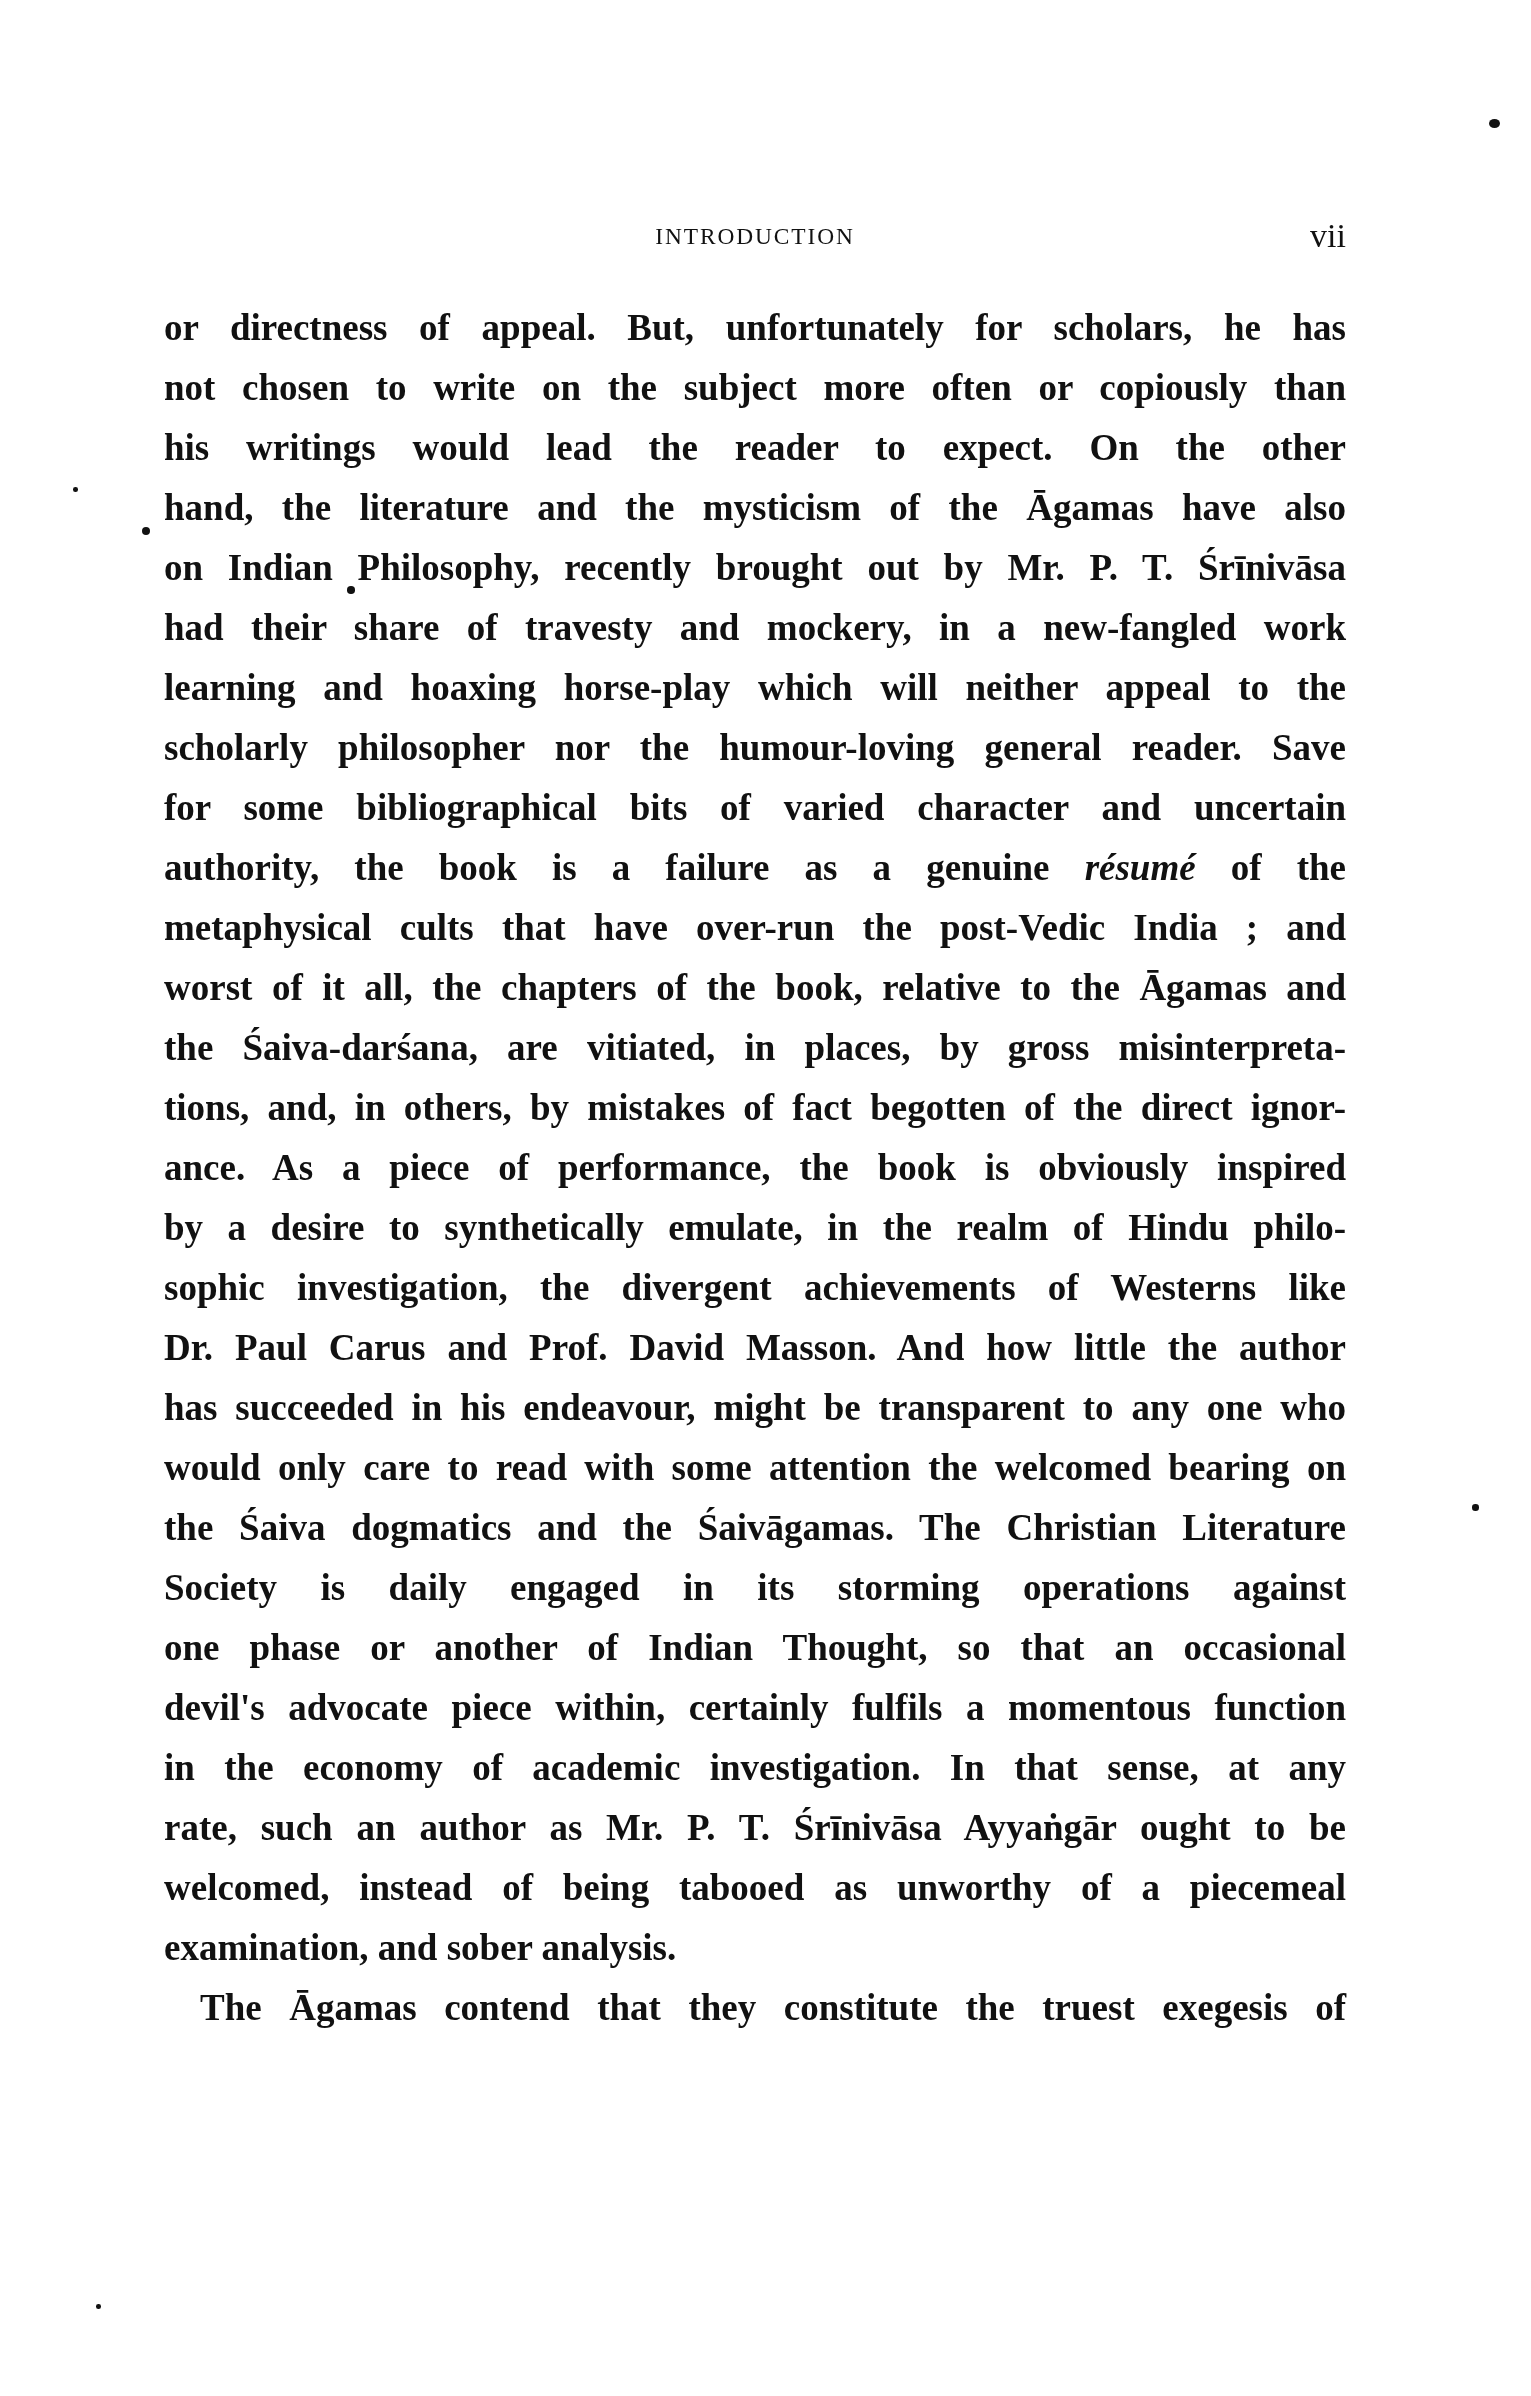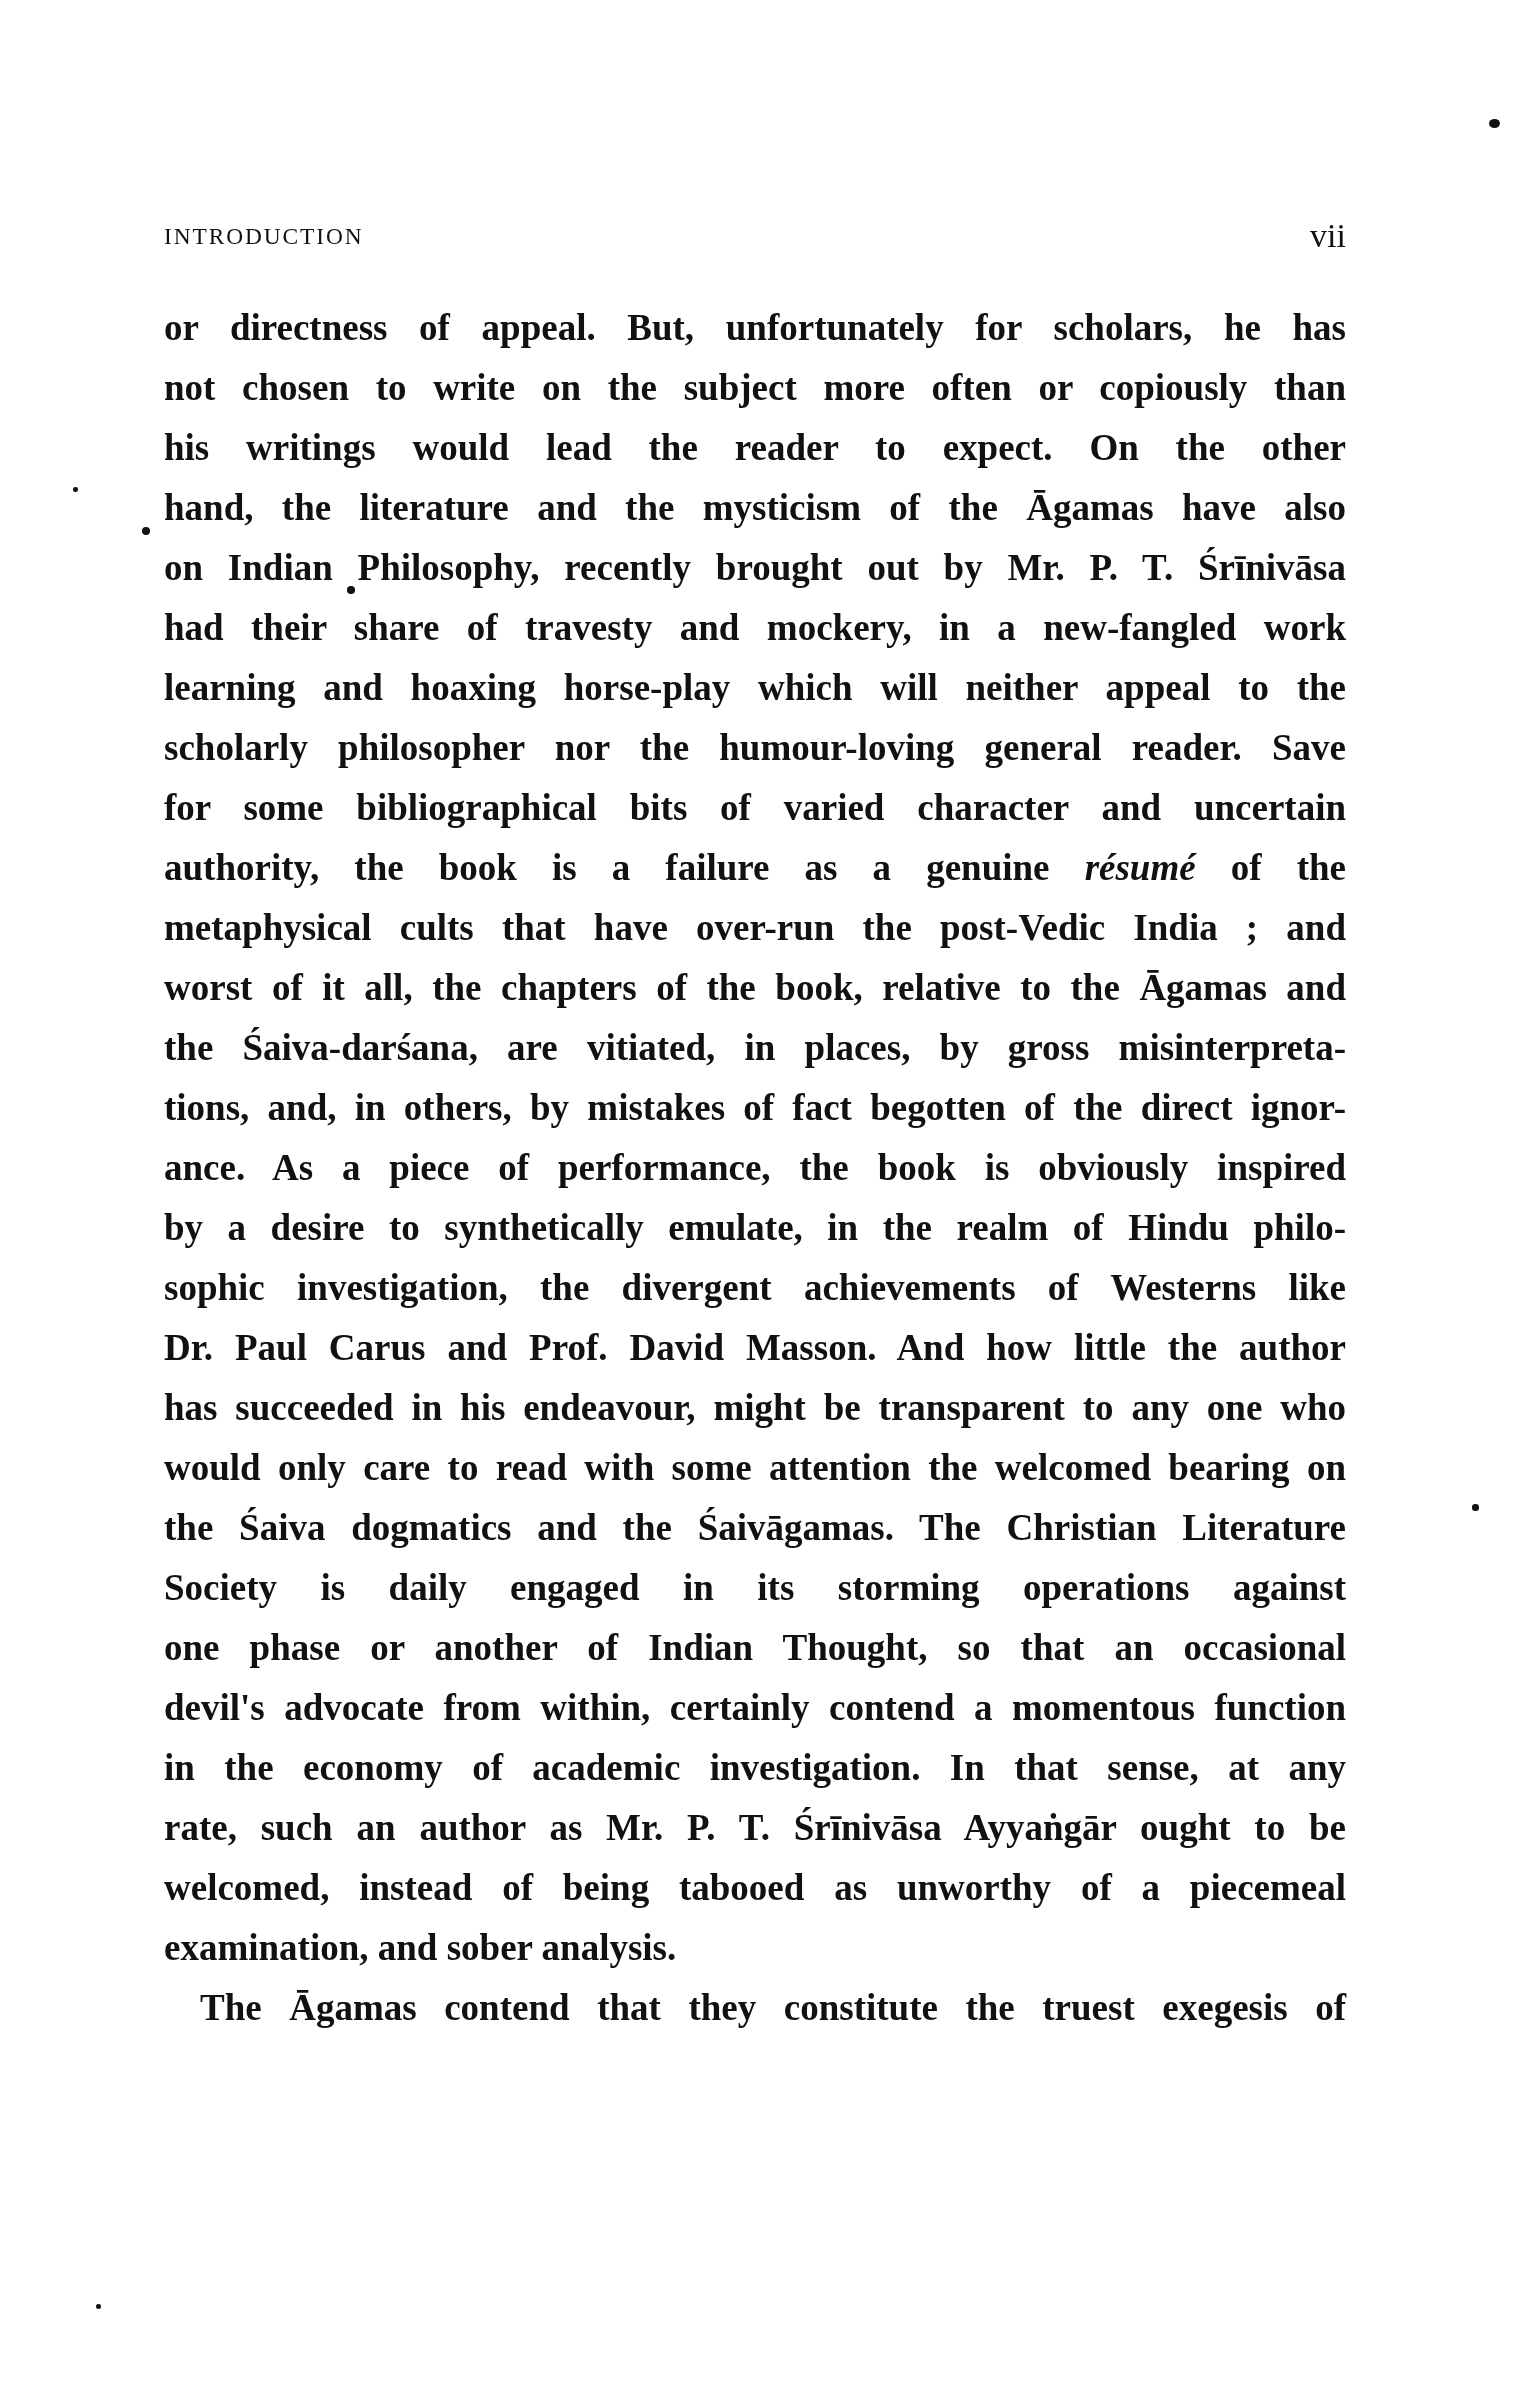--- a/index.html
+++ b/index.html
@@ -1,20 +1,20 @@
 <!DOCTYPE html>
 <html style="font-size:15px"><head>
 <meta charset="utf-8">
 <style>
   html, body { margin: 0; padding: 0; background: #ffffff; }
   body { width: 1532px; height: 2397px; position: relative; overflow: hidden;
          font-family: "Liberation Serif", "DejaVu Serif", serif; color: #111111; }
   .page { position: absolute; left: 0; top: 0; width: 1532px; height: 2397px; }
   .running-head { position: absolute; top: 217px; left: 164px; width: 1182px; height: 37px; }
-  .running-title { position: absolute; left: 0; right: 0; text-align: left;
+  .running-title { position: absolute; left: 0; right: 0; text-align: center;
                    font-size: 23.4px; letter-spacing: 1.9px; top: 5.6px; }
   .page-number { position: absolute; right: 0; top: 0; font-size: 34px; margin-left: 32px; }
   .body-text { position: absolute; left: 164px; top: 298px; width: 1182px; font-weight: bold; }
   .line { font-size: 37px; line-height: 60px; height: 60px; white-space: nowrap;
           text-align: justify; text-align-last: justify; }
   .line.last { text-align-last: left; }
   .line.indent { padding-left: 36px; }
   .line i { font-style: italic; }
   .speck { position: absolute; background: #111; border-radius: 50%; }
 </style>
@@ -45,21 +45,21 @@
         <div class="line">tions, and, in others, by mistakes of fact begotten of the direct ignor-</div>
         <div class="line">ance.  As a piece of performance, the book is obviously inspired</div>
         <div class="line">by a desire to synthetically emulate, in the realm of Hindu philo-</div>
         <div class="line">sophic investigation, the divergent achievements of Westerns like</div>
         <div class="line">Dr. Paul Carus and Prof. David Masson.  And how little the author</div>
         <div class="line">has succeeded in his endeavour, might be transparent to any one who</div>
         <div class="line">would only care to read with some attention the welcomed bearing on</div>
         <div class="line">the Śaiva dogmatics and the Śaivāgamas.  The Christian Literature</div>
         <div class="line">Society is daily engaged in its storming operations against</div>
         <div class="line">one phase or another of Indian Thought, so that an occasional</div>
-        <div class="line">devil's advocate from within, certainly contend a momentous function</div>
+        <div class="line">devil's advocate piece within, certainly fulfils a momentous function</div>
         <div class="line">in the economy of academic investigation.  In that sense, at any</div>
         <div class="line">rate, such an author as Mr. P. T. Śrīnivāsa Ayyaṅgār ought to be</div>
         <div class="line">welcomed, instead of being tabooed as unworthy of a piecemeal</div>
         <div class="line last">examination, and sober analysis.</div>
       </div>
       <div>
         <div class="line indent">The Āgamas contend that they constitute the truest exegesis of</div>
       </div>
     </div>
 

